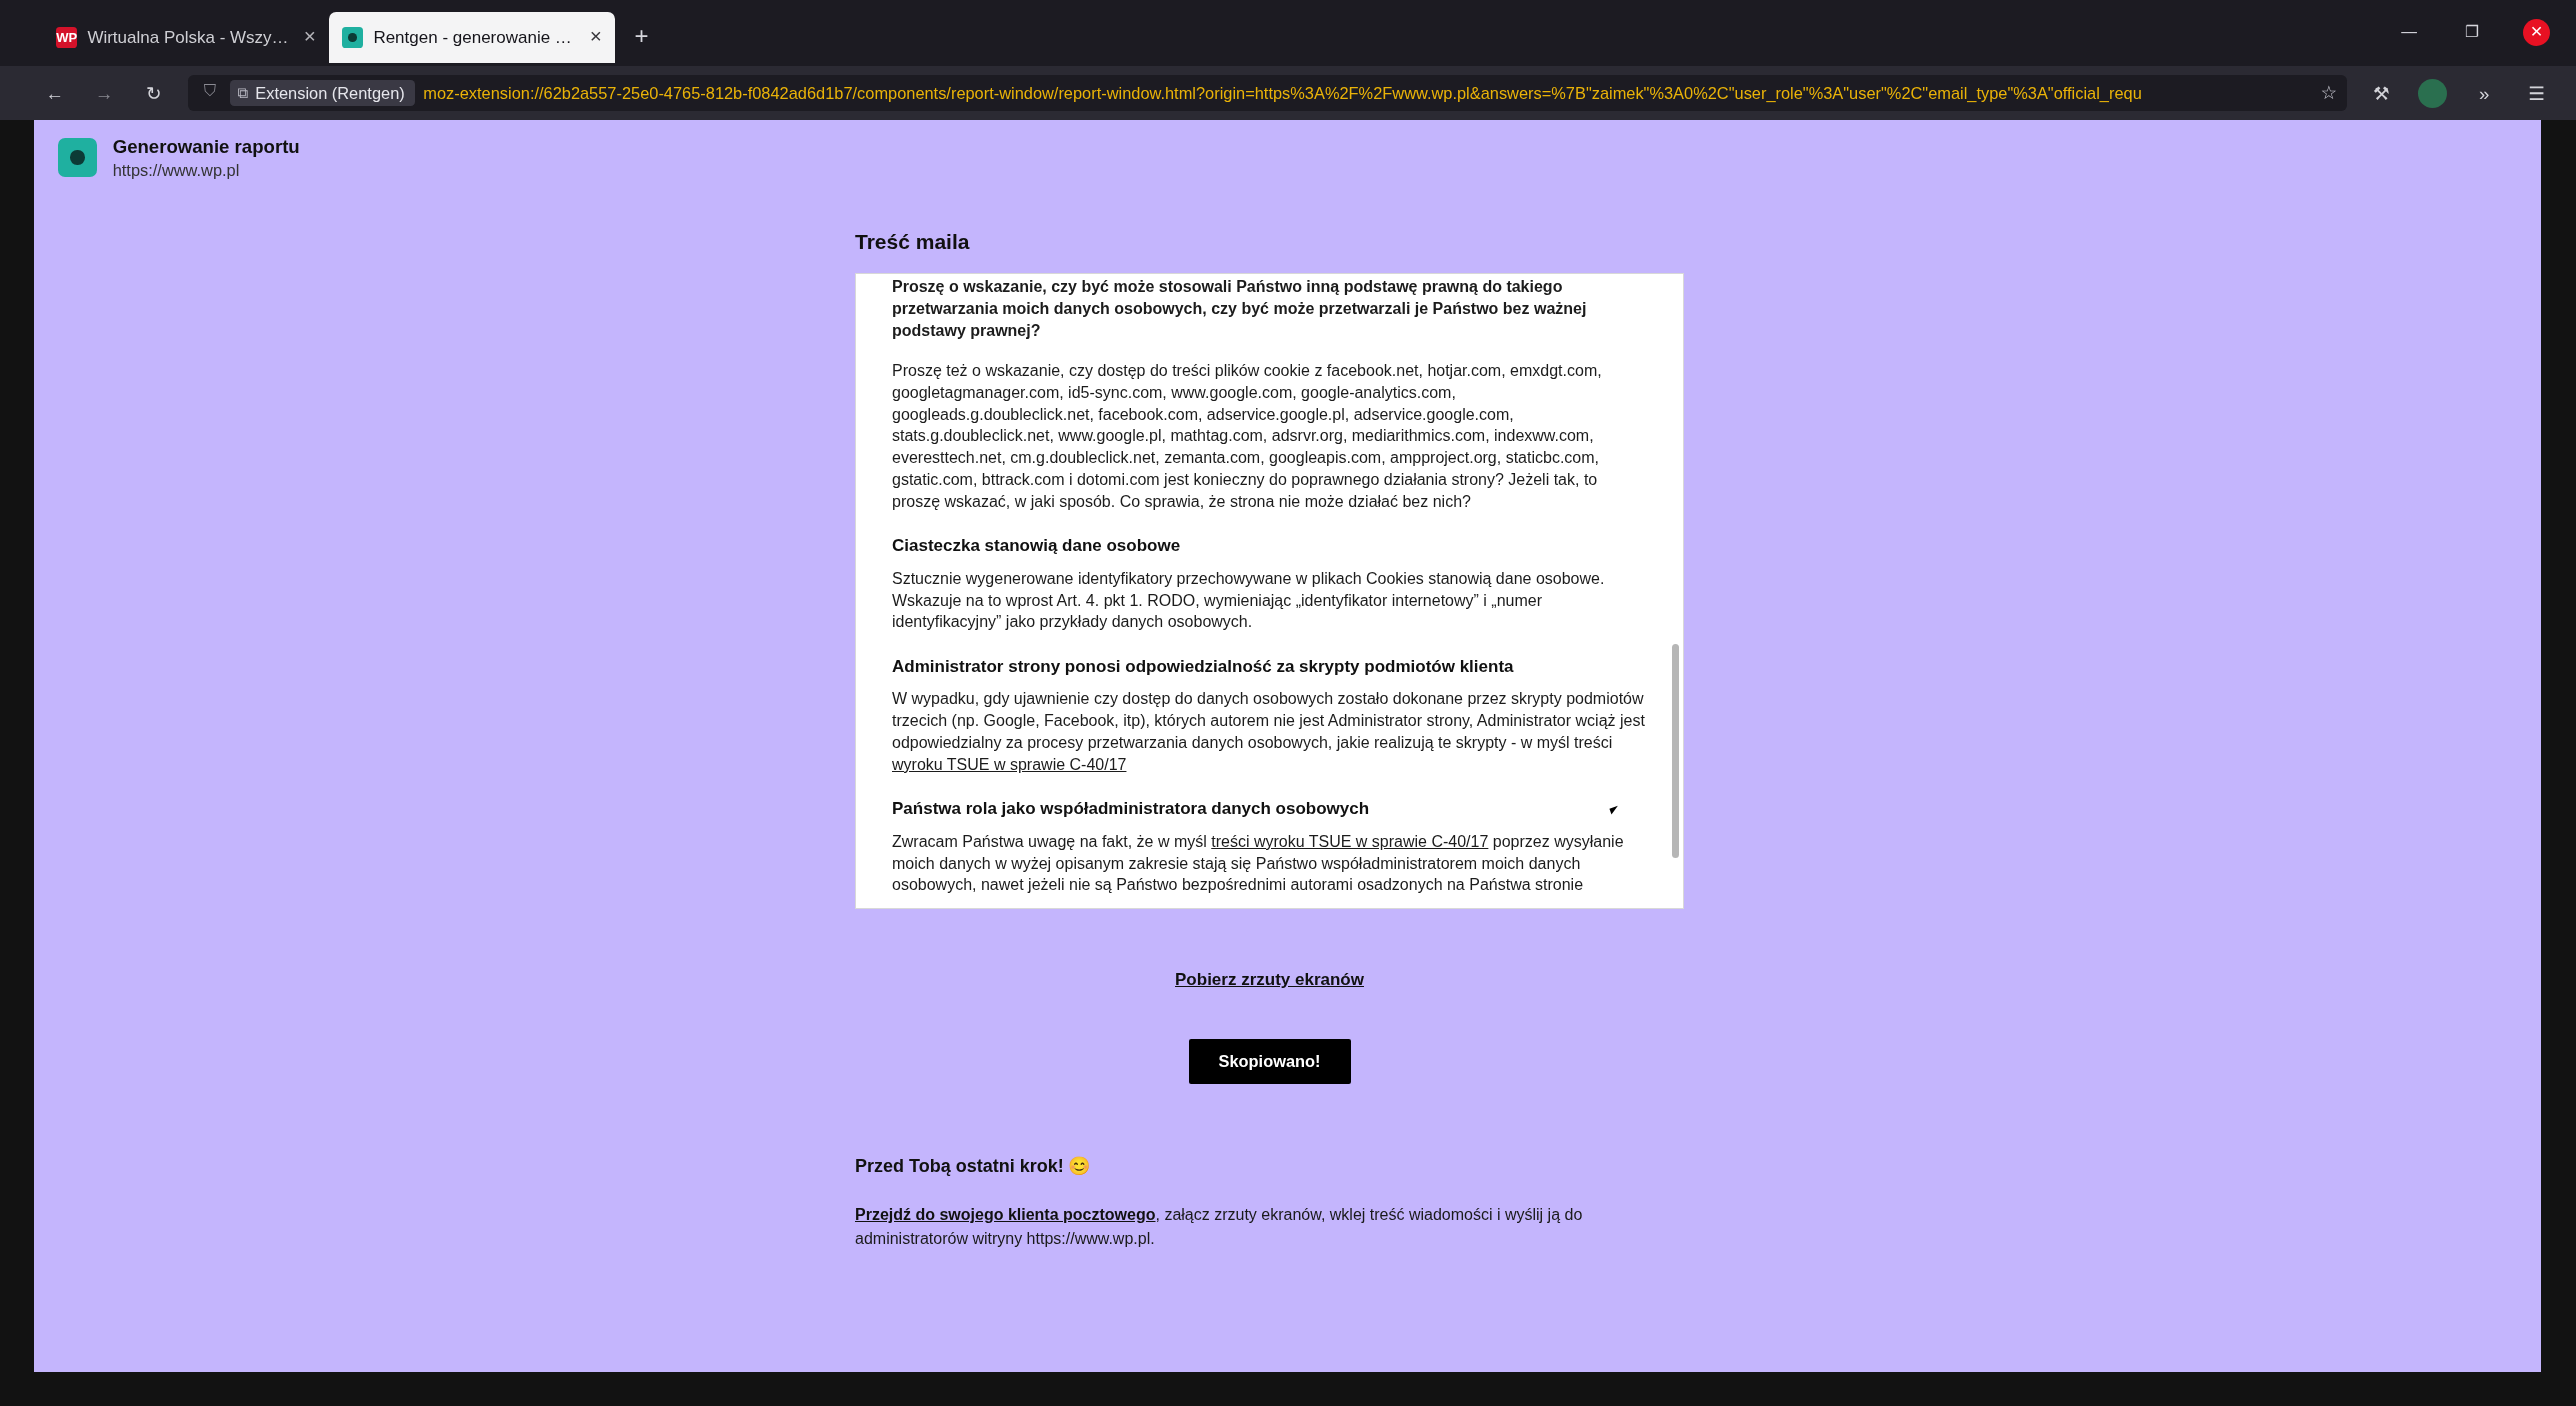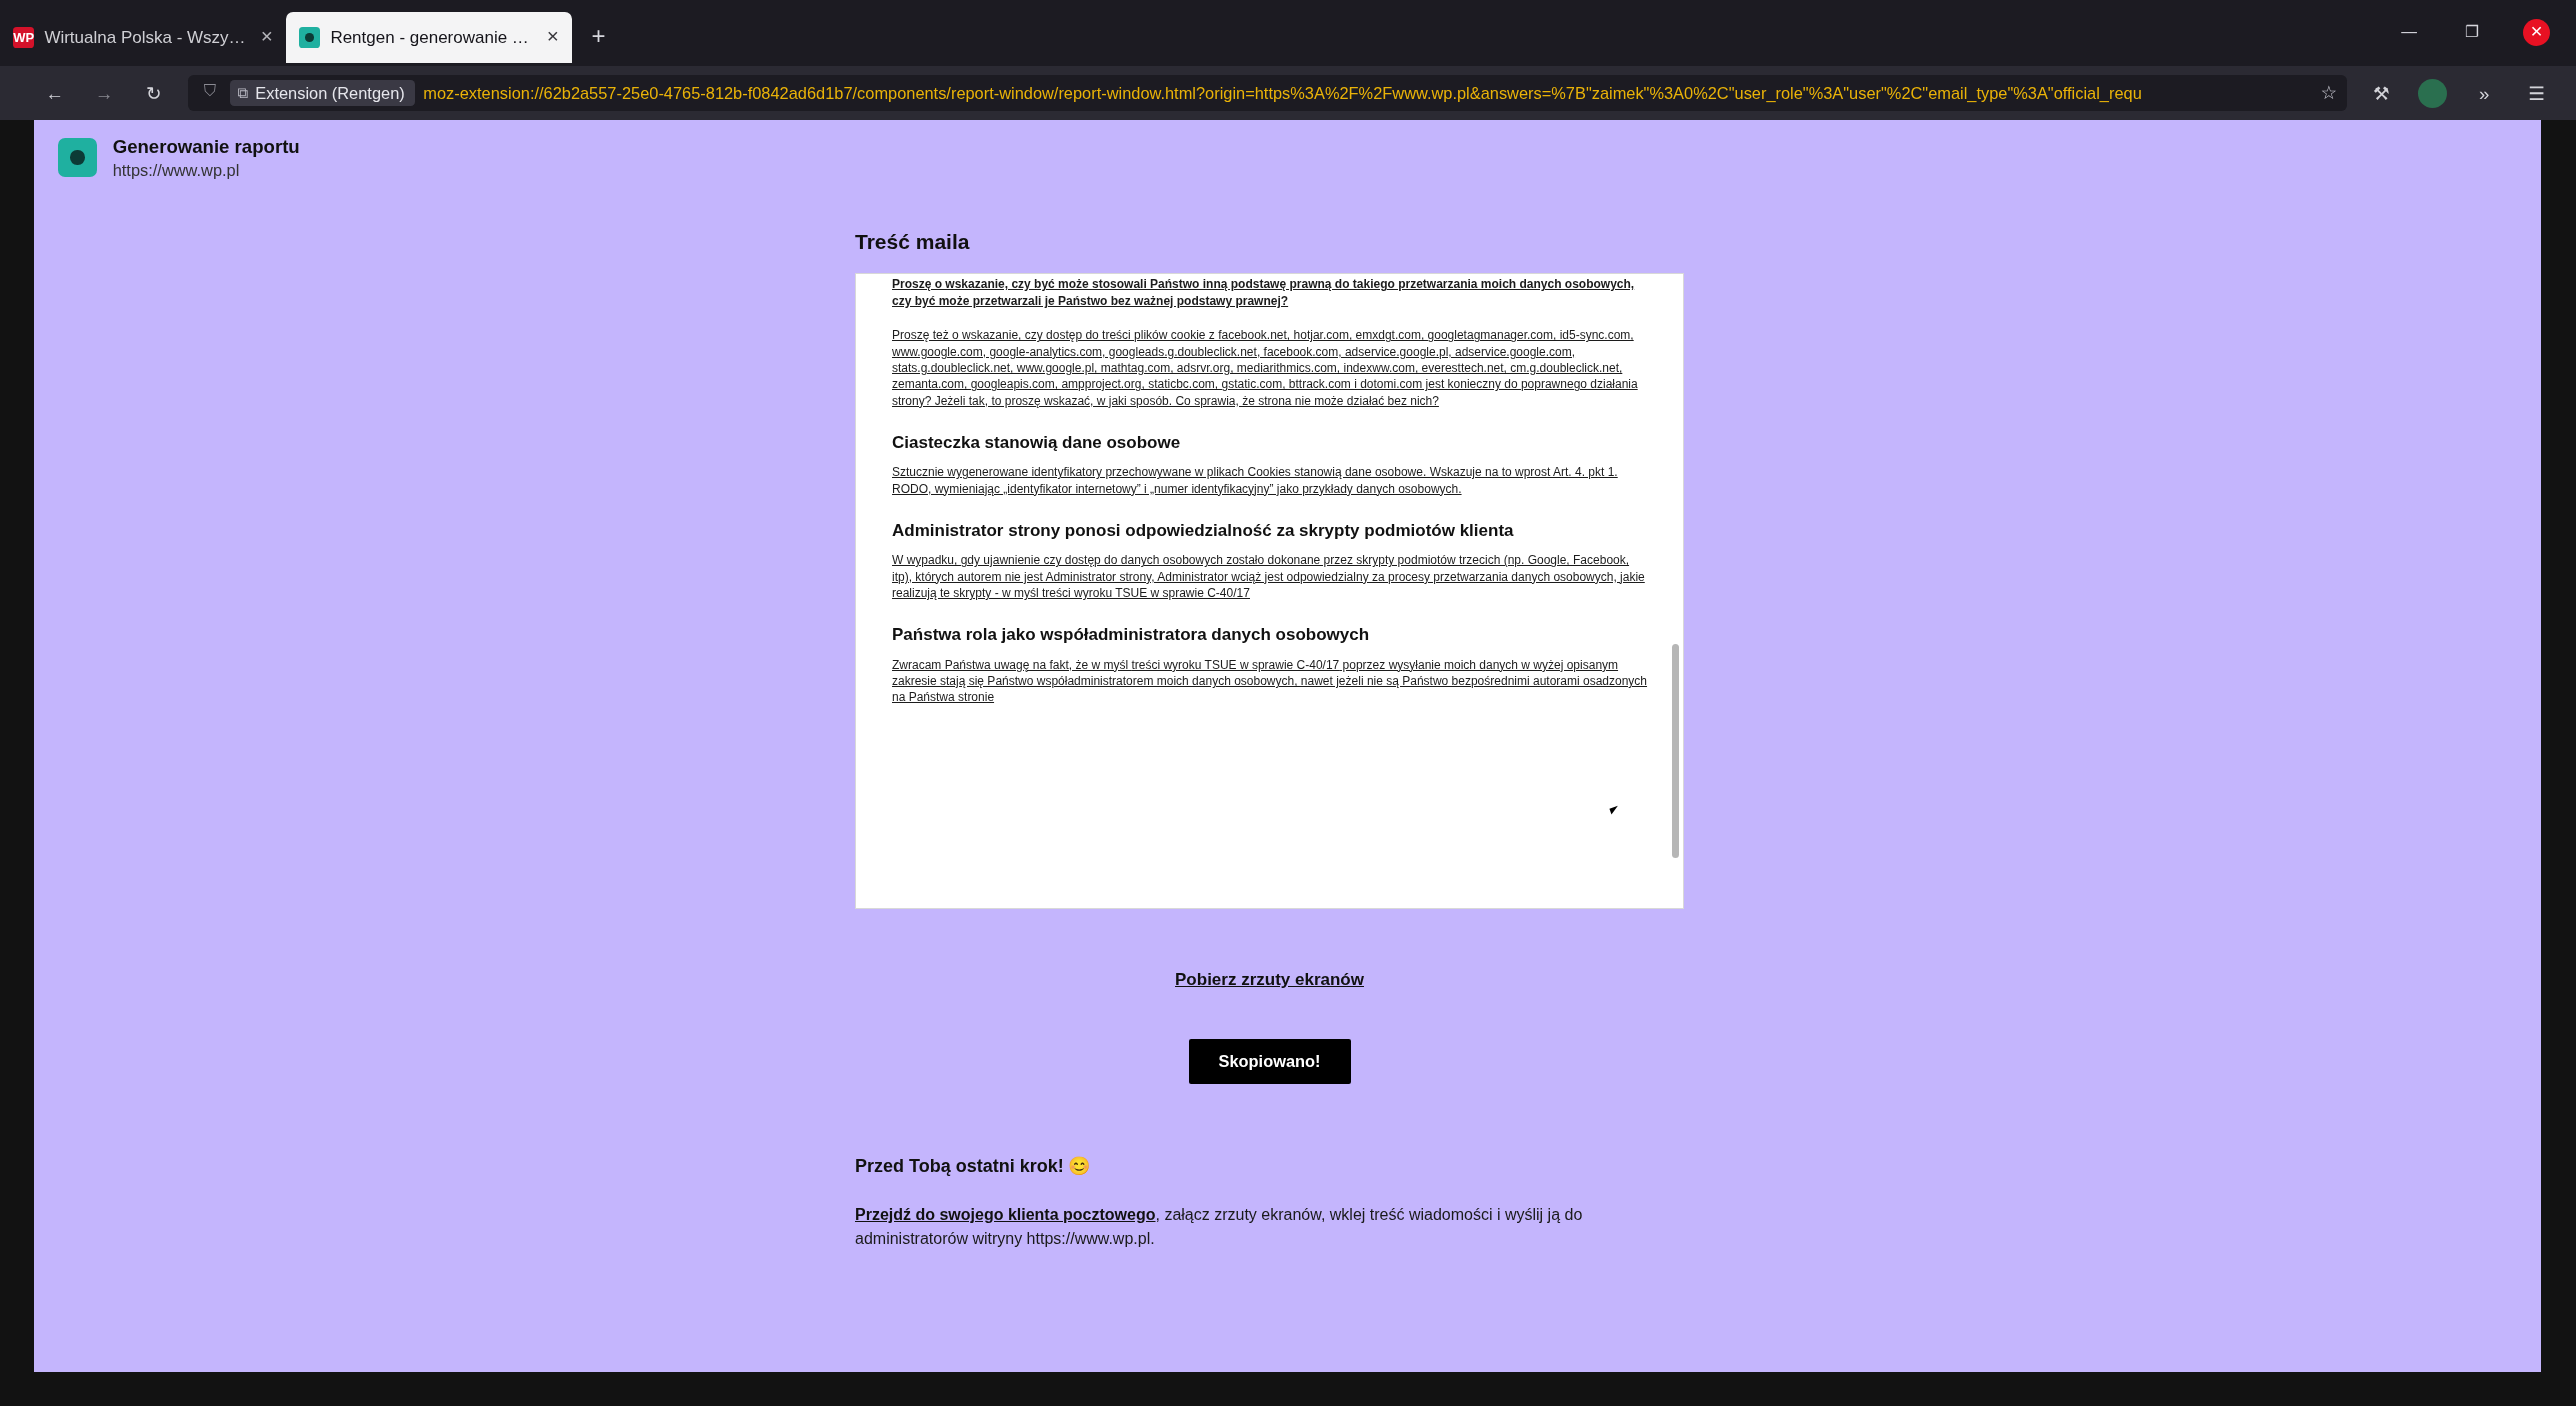--- a/index.html
+++ b/index.html
@@ -19,20 +19,21 @@
     background: #121212;
   }
 
   
   .titlebar {
     position: relative;
     height: 66px;
     background: #1c1b22;
     display: flex;
     align-items: flex-end;
+    padding-left: 43px;
   }
   .tabstrip { display: flex; align-items: flex-end; height: 66px; }
   .tab {
     display: flex;
     align-items: center;
     height: 51px;
     margin-bottom: 2.9px;
     padding: 0 10px 0 13px;
     border-radius: 7.1px 7.1px 0 0;
     min-width: 264px;
@@ -227,24 +228,23 @@
   }
   .mailbox-inner {
     position: absolute;
     left: 0; top: -13px;
     width: 829px;
     padding: 15.7px 36px 14.3px 36px;
     color: #1a1a1a;
   }
   .mailbox-inner p {
     margin: 0 0 18.6px 0;
-    font-size: 12px;
+    font-size: 16px;
     line-height: 1.36;
     color: #1c1c1c;
-    text-decoration: underline;
   }
   .mailbox-inner h3 {
     margin: 24px 0 11.4px 0;
     font-size: 17px;
     font-weight: 700;
     color: #111;
   }
   .mailbox-inner b { font-weight: 700; }
   .mailbox-inner a {
     color: #1c1c1c;

